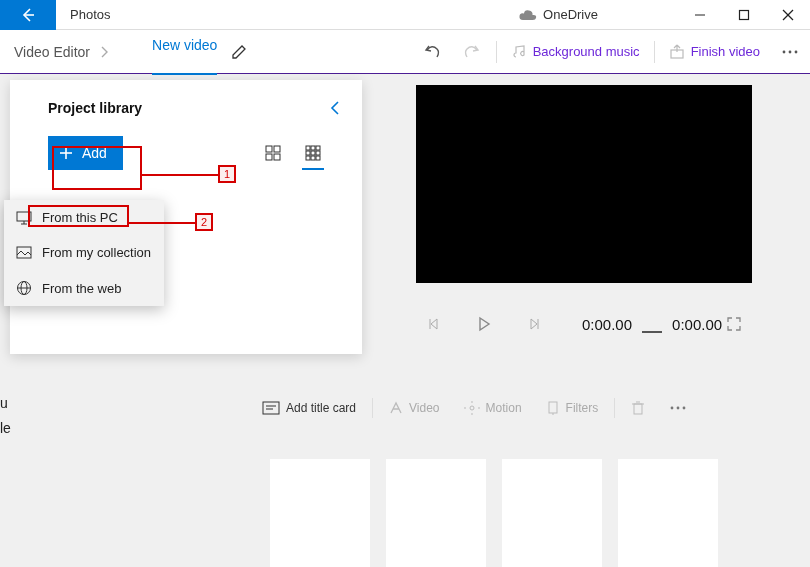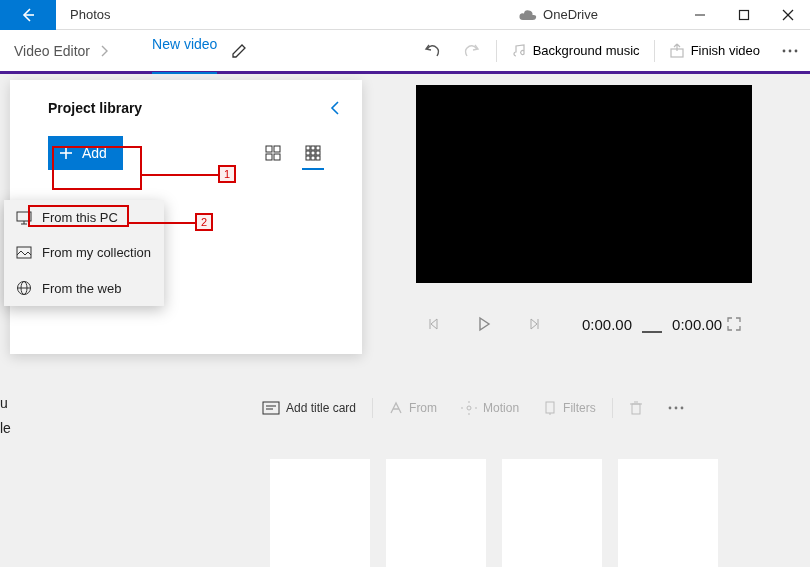--- a/index.html
+++ b/index.html
@@ -7,28 +7,28 @@
 
   
   .titlebar { position: absolute; top: 0; left: 0; right: 0; height: 30px; background: #fff; display: flex; align-items: center; border-bottom: 1px solid #ddd; justify-content: flex-end; }
   .back-btn { width: 56px; height: 30px; background: #0078d4; display: flex; align-items: center; justify-content: center; color: #fff; }
   .title-text { margin-left: 14px; font-size: 13px; }
   .right-ctrls { margin-left: auto; display: flex; align-items: center; }
   .cloud { display: flex; align-items: center; gap: 6px; margin-right: 80px; font-size: 13px; }
   .win-btn { width: 44px; height: 30px; display: flex; align-items: center; justify-content: center; }
 
   
-  .toolbar { position: absolute; top: 30px; left: 0; right: 0; height: 44px; background: #fff; display: flex; align-items: center; border-bottom: 3px solid #4c1d95; }
+  .toolbar { position: absolute; top: 30px; left: 0; right: 0; height: 44px; background: #fff; display: flex; align-items: center; border-bottom: 1px solid #4c1d95; }
   .breadcrumb { display: flex; align-items: center; margin-left: 14px; gap: 10px; font-size: 14px; }
   .bc-link { color: #555; }
   .bc-current { color: #0078d4; border-bottom: 2px solid #0078d4; padding-bottom: 20px; margin-top:8px;margin-left:34px;}
   .pencil { margin-left: 14px; color: #333; }
   .tb-spacer { flex: 1; }
   .tb-icon { width: 40px; height: 44px; display: flex; align-items: center; justify-content: center; color: #888; }
-  .tb-text-btn { display: flex; align-items: center; gap: 6px; padding: 0 10px; height: 44px; color: #000000; font-size: 13px; }
+  .tb-text-btn { display: flex; align-items: center; gap: 6px; padding: 0 10px; height: 44px; color: #6d28d9; font-size: 13px; }
   .tb-sep { width: 1px; height: 22px; background: #ddd; margin: 0 4px; }
 
   
   .library-panel { position: absolute; top: 80px; left: 10px; width: 352px; height: 274px; background: #fff; box-shadow: 0 3px 12px rgba(0,0,0,0.15); }
   .lib-header { padding: 20px 22px 0 38px; display: flex; align-items: center; }
   .lib-title { font-weight: 600; font-size: 14px; color: #111; flex: 1; }
   .lib-chevron { color: #0078d4; font-size: 16px; }
   .lib-controls { display: flex; align-items: center; margin-top: 20px; padding-left: 38px; gap: 0; }
   .add-btn { background: #0078d4; color: #fff; height: 34px; padding: 0 16px 0 10px; display: flex; align-items: center; gap: 8px; font-size: 14px; }
   .view-toggles { margin-left: auto; margin-right: 38px; display: flex; gap: 18px; }
@@ -274,21 +274,21 @@
         <line x1="4" y1="5" x2="14" y2="5" stroke="#333"></line>
         <line x1="4" y1="8" x2="11" y2="8" stroke="#333"></line>
       </svg>
     <span>Add title card</span>
   </div>
   <div class="edit-sep"></div>
   <div class="edit-btn">
     <svg width="14" height="14">
         <path d="M2 12 L7 2 L12 12 M4 8 L10 8" stroke="#bbb" fill="none" stroke-width="1.3"></path>
       </svg>
-    <span>From</span>
+    <span>Video</span>
   </div>
   <div class="edit-btn">
     <svg width="16" height="14">
         <circle cx="8" cy="7" r="2" stroke="#bbb" fill="none"></circle>
         <path d="M8 2 L8 0 M8 14 L8 12 M2 7 L0 7 M16 7 L14 7" stroke="#bbb"></path>
       </svg>
     <span>Motion</span>
   </div>
   <div class="edit-btn">
     <svg width="14" height="14">

